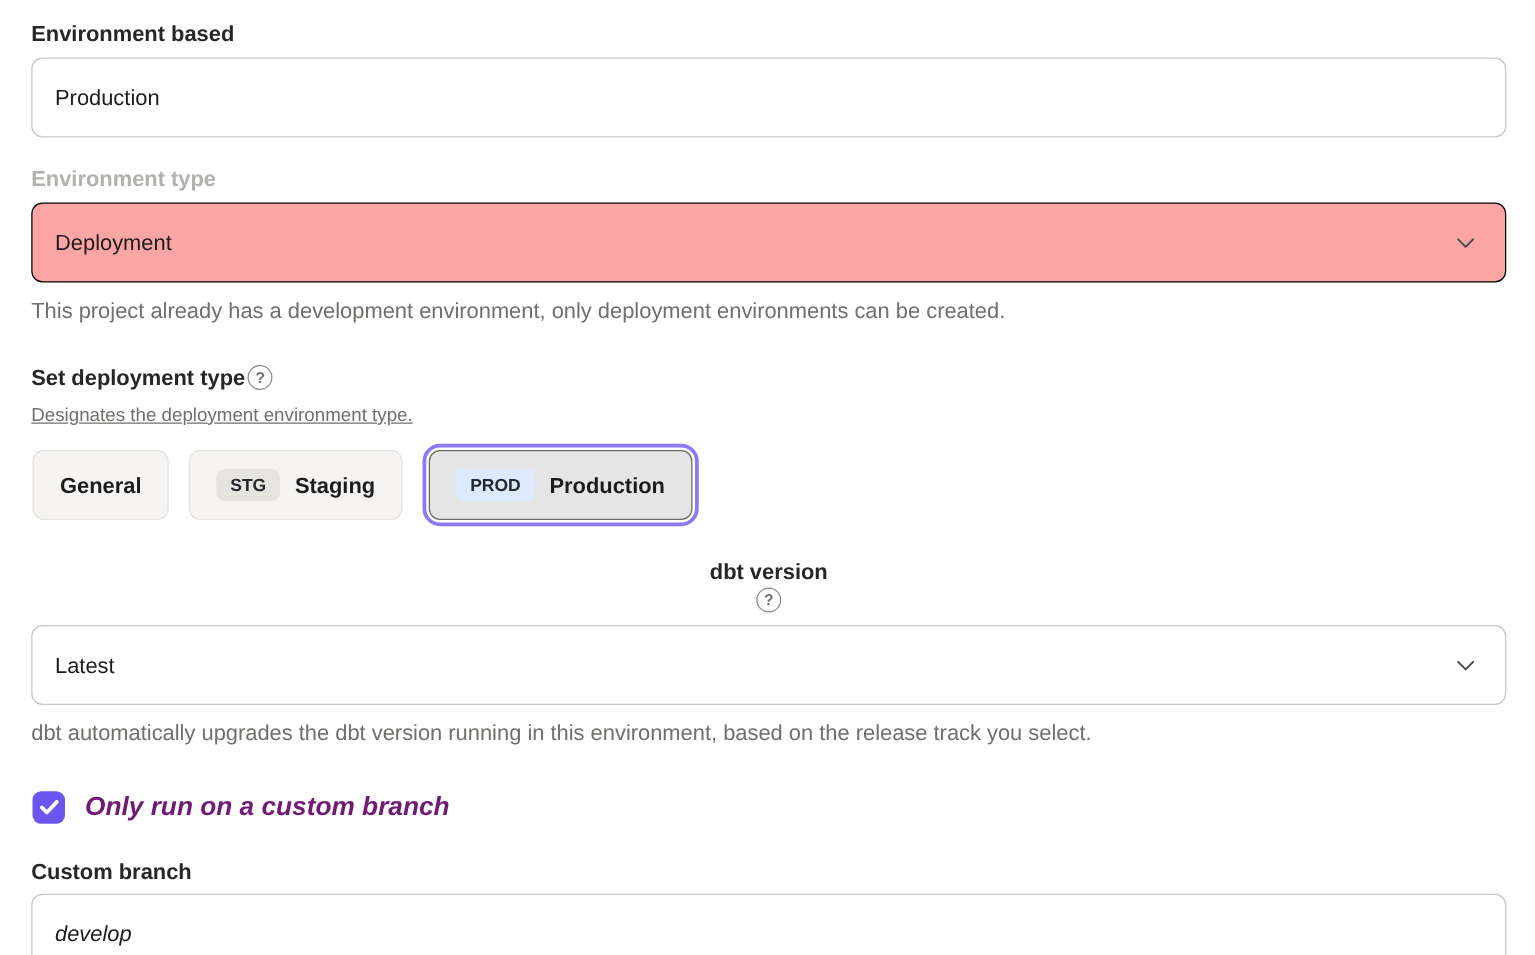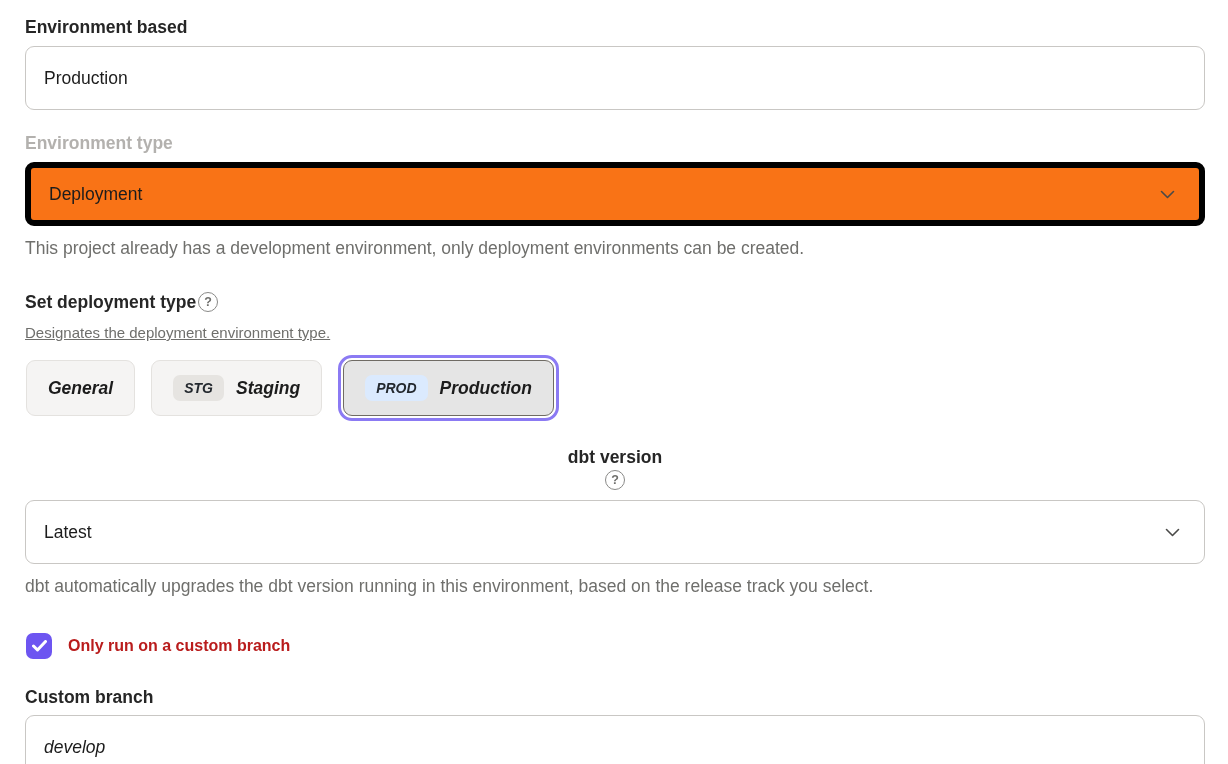--- a/index.html
+++ b/index.html
@@ -51,22 +51,22 @@
     display: flex;
     align-items: center;
     justify-content: space-between;
     padding: 0 24px 0 18px;
     font-size: 17.5px;
     color: #1c1c1c;
     margin-bottom: 10px;
     cursor: pointer;
   }
   .select.disabled {
-    background: #f97316;
-    border: 6px solid #000000;
+    background: #fca5a5;
+    border: 1px solid #000000;
     cursor: default;
   }
   .select.enabled {
     background: #ffffff;
     border: 1px solid #c9c7c4;
   }
   .chevron { display: flex; align-items: center; }
 
   .helper {
     font-size: 17.5px;
@@ -112,21 +112,20 @@
     gap: 12px;
     padding: 0 21px;
     background: #f5f4f3;
     border: 1px solid #e4e2df;
     border-radius: 9px;
     font-family: inherit;
     font-size: 17.5px;
     font-weight: 600;
     color: #1c1c1c;
     cursor: pointer;
-    font-style: italic;
   }
   .type-btn.selected {
     background: #e5e5e5;
     border: 1px solid #6f6b64;
     outline: 3.5px solid #8b7af3;
     outline-offset: 2px;
     margin: 0 5px;
   }
   .badge {
     display: inline-flex;
@@ -151,23 +150,24 @@
     width: 26px; height: 26px;
     border-radius: 7px;
     background: #6d55f1;
     display: flex;
     align-items: center;
     justify-content: center;
     cursor: pointer;
     flex: 0 0 auto;
   }
   .checkbox-label {
-    font-size: 16px;
-    font-weight: 600;
-    color: #b91c1c;
+    font-size: 21px;
+    font-weight: 600;
+    color: #701a75;
+    font-style: italic;
   }
   .last { margin-bottom: 0; font-style: italic; }
 </style>
 </head>
 <body>
 
 <div class="container">
 
   <div class="field-label">Environment based</div>
   <input class="text-input" type="text" value="Production" style="">

